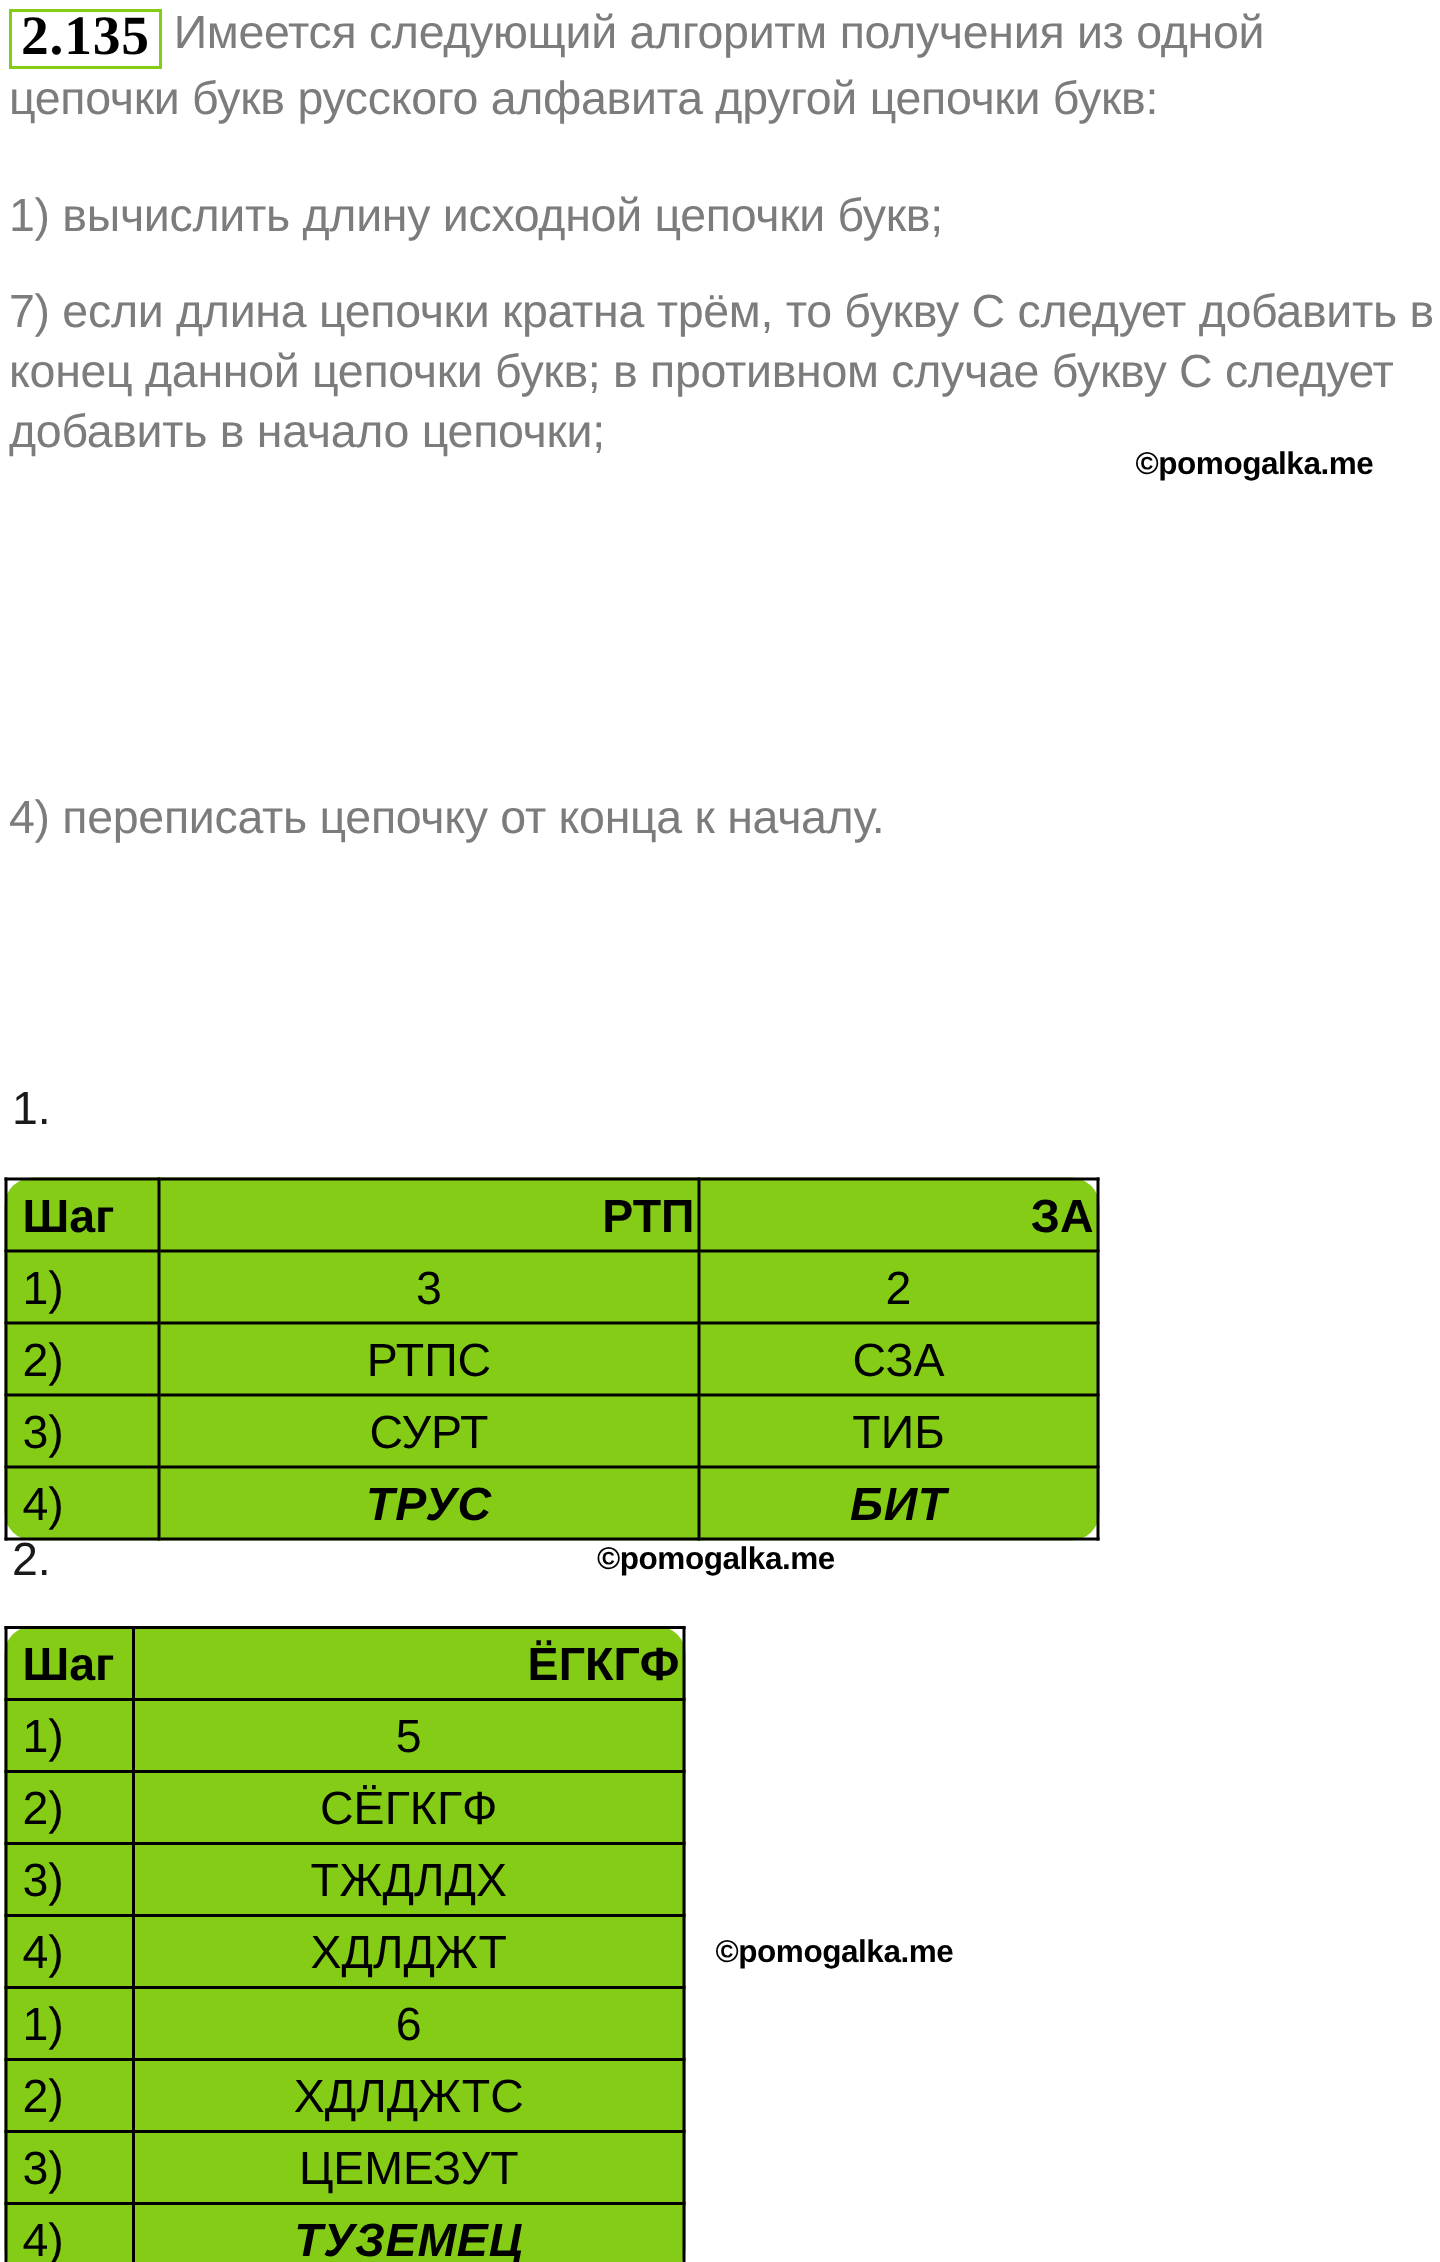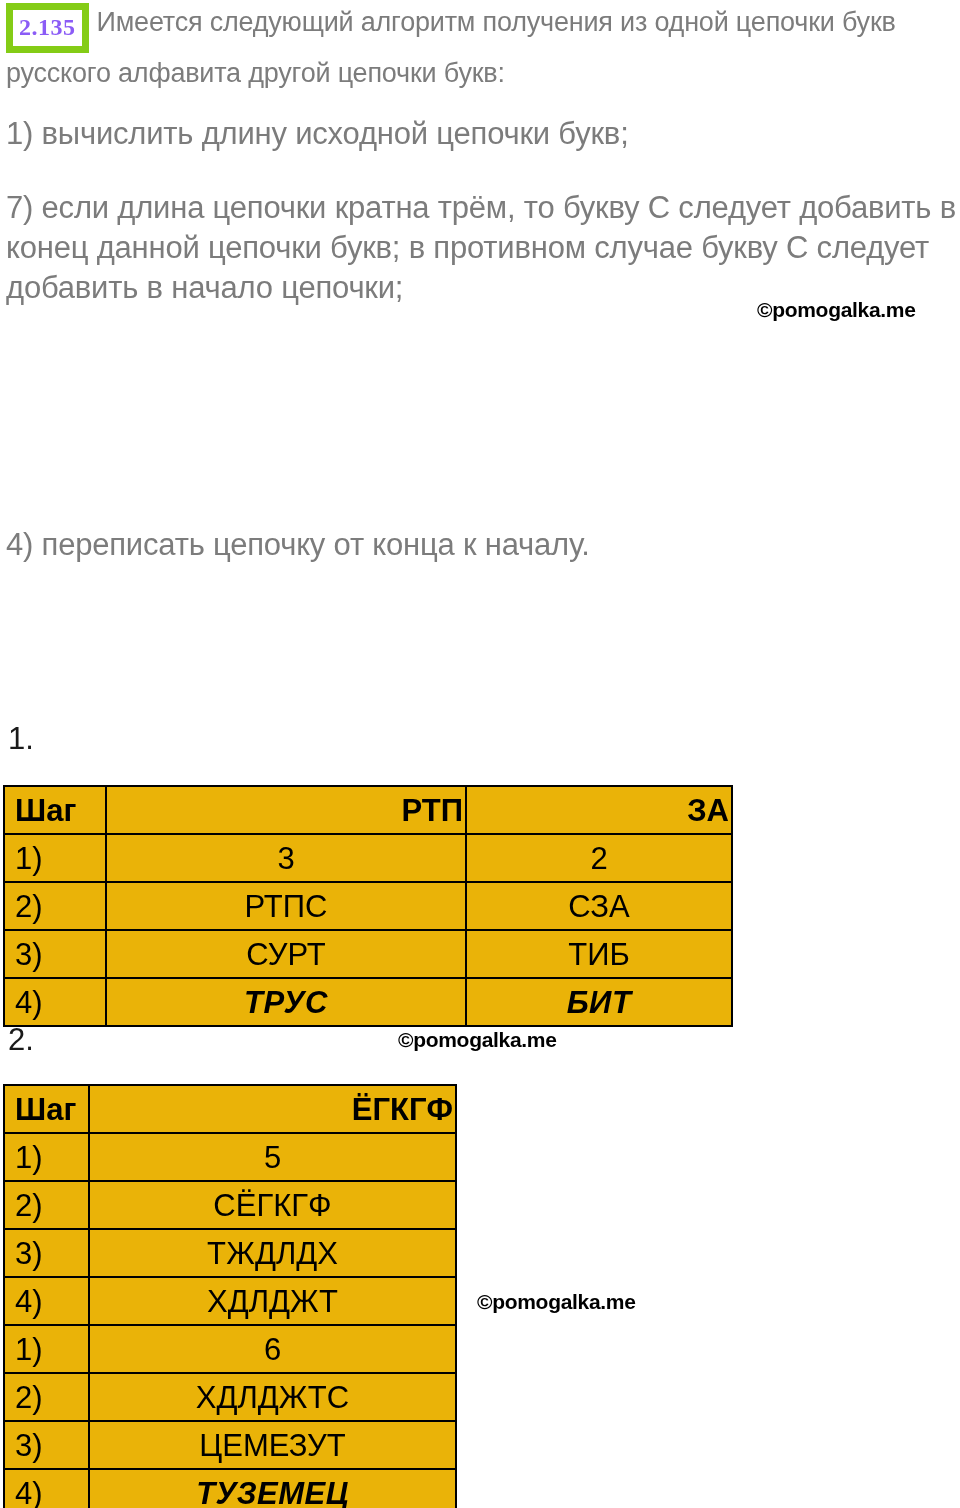--- a/index.html
+++ b/index.html
@@ -23,33 +23,33 @@
 
   
   .intro-block {
     position: absolute;
     left: 6px;
     top: 2px;
     width: 948px;
   }
   .task-num {
     display: inline-block;
-    border: 7px solid #84cc16;
+    border: 2px solid #84cc16;
     padding: 0px 6px 2px 6px;
     font-family: "Liberation Serif", "DejaVu Serif", serif;
     font-weight: bold;
-    font-size: 24px;
+    font-size: 37px;
     line-height: 34px;
-    color: #8b5cf6;
+    color: #000000;
     vertical-align: -4px;
     margin-right: 8px;
     letter-spacing: 0.5px;
   }
   .intro-text {
-    font-size: 27px;
+    font-size: 31px;
     line-height: 40px;
     color: #7c7c7c;
     letter-spacing: -0.2px;
   }
 
   
   .para {
     position: absolute;
     left: 6px;
     width: 950px;
@@ -80,21 +80,22 @@
     letter-spacing: -0.3px;
     white-space: nowrap;
     text-align: right;
   }
 
   
   .ans-table {
     position: absolute;
     border-collapse: collapse;
     table-layout: fixed;
-    background: #eab308;
+    background: #84cc16;
+    border-radius: 19px;
   }
   .ans-table td, .ans-table th {
     border: 2px solid #000000;
     color: #000000;
     font-size: 31px;
     line-height: 31px;
     height: 46px;
     padding: 0 2px;
     font-weight: normal;
     text-align: center;
@@ -130,21 +131,21 @@
 </style>
 </head>
 <body>
 
 <div class="page">
 
   <div class="intro-block">
     <span class="task-num">2.135</span><span class="intro-text">Имеется следующий алгоритм получения из одной цепочки букв русского алфавита другой цепочки букв:</span>
   </div>
 
-  <div class="para" style="top:114px;">1) вычислить длину исходной цепочки букв;</div>
+  <div class="para" style="top:124px;">1) вычислить длину исходной цепочки букв;</div>
   <div class="para" style="top:188px;">7) если длина цепочки кратна трём, то букву С следует добавить в конец данной цепочки букв; в противном случае букву С следует добавить в начало цепочки;</div>
   <div class="para" style="top:525px;">4) переписать цепочку от конца к началу.</div>
 
 
   <div class="sec-label" style="top:722px;">1.</div>
 
   <table class="ans-table" id="table-1">
     <colgroup>
       <col class="c-step">
         <col class="c-a">

